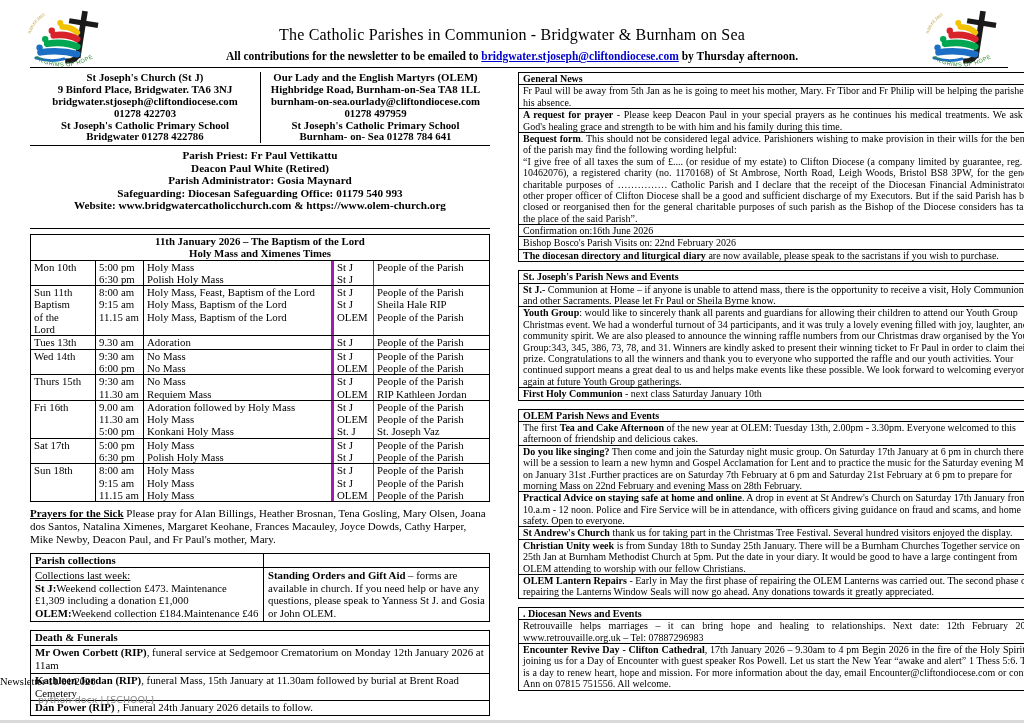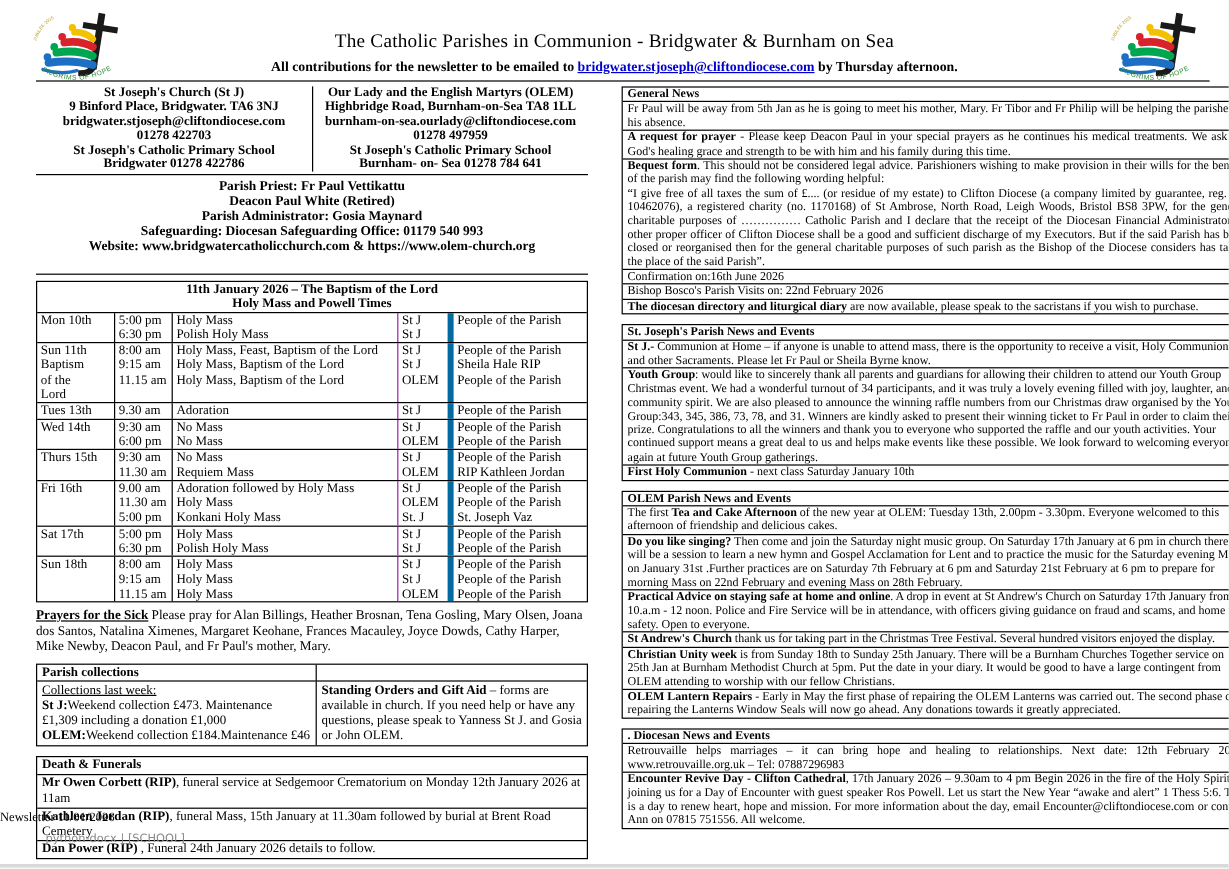--- a/index.html
+++ b/index.html
@@ -24,22 +24,22 @@
   .staff{text-align:center;font-weight:bold;font-size:11.2px;line-height:1.12;
          padding:3px 0 16px;border-bottom:1px solid #000;margin-bottom:5px;}
   
   .mass-table{border:1px solid #000;font-size:10.8px;line-height:1.14;}
   .mt-title,.mt-subtitle{text-align:center;font-weight:bold;}
   .mt-group{display:flex;border-top:1px solid #000;align-items:stretch;}
   .c{padding:0 3px;white-space:pre-line;box-sizing:border-box;}
   .c-day{width:64px;}
   .c-time{width:48px;border-left:1px solid #000;}
   .c-svc{width:188px;border-left:1px solid #000;}
-  .c-loc{width:42px;border-left:1px solid #a21caf;}
-  .c-int{flex:1;border-left:5px solid #0369a1;}
+  .c-loc{width:42px;border-left:3px solid #a21caf;}
+  .c-int{flex:1;border-left:1px solid #0369a1;}
   
   .prayers{margin-top:5px;font-size:11px;line-height:1.16;}
   .bold{font-weight:bold;} .ul{text-decoration:underline;}
   
   .collections{margin-top:8px;border:1px solid #000;font-size:10.8px;line-height:1.16;
                display:grid;grid-template-columns:232px 1fr;}
   .ch-left{border-bottom:1px solid #000;font-weight:bold;padding:0 4px;}
   .ch-right{border-left:1px solid #000;border-bottom:1px solid #000;}
   .cb-left{padding:1px 4px 2px;}
   .cb-right{border-left:1px solid #000;padding:1px 4px 2px;}
@@ -141,21 +141,21 @@
     </div>
 
     <div class="staff" style="white-space:pre-line">Parish Priest: Fr Paul Vettikattu
 Deacon Paul White (Retired)
 Parish Administrator: Gosia Maynard
 Safeguarding: Diocesan Safeguarding Office: 01179 540 993
 Website: www.bridgwatercatholicchurch.com &amp; https://www.olem-church.org</div>
 
     <div class="mass-table">
       <div class="mt-title">11th January 2026 – The Baptism of the Lord</div>
-      <div class="mt-subtitle">Holy Mass and Powell Times</div>
+      <div class="mt-subtitle">Holy Mass and Ximenes Times</div>
 
         <div class="mt-group">
           <div class="c c-day">Mon 10th</div>
           <div class="c c-time">5:00 pm
 6:30 pm</div>
           <div class="c c-svc">Holy Mass
 Polish Holy Mass</div>
           <div class="c c-loc">St J
 St J</div>
           <div class="c c-int">People of the Parish</div>

